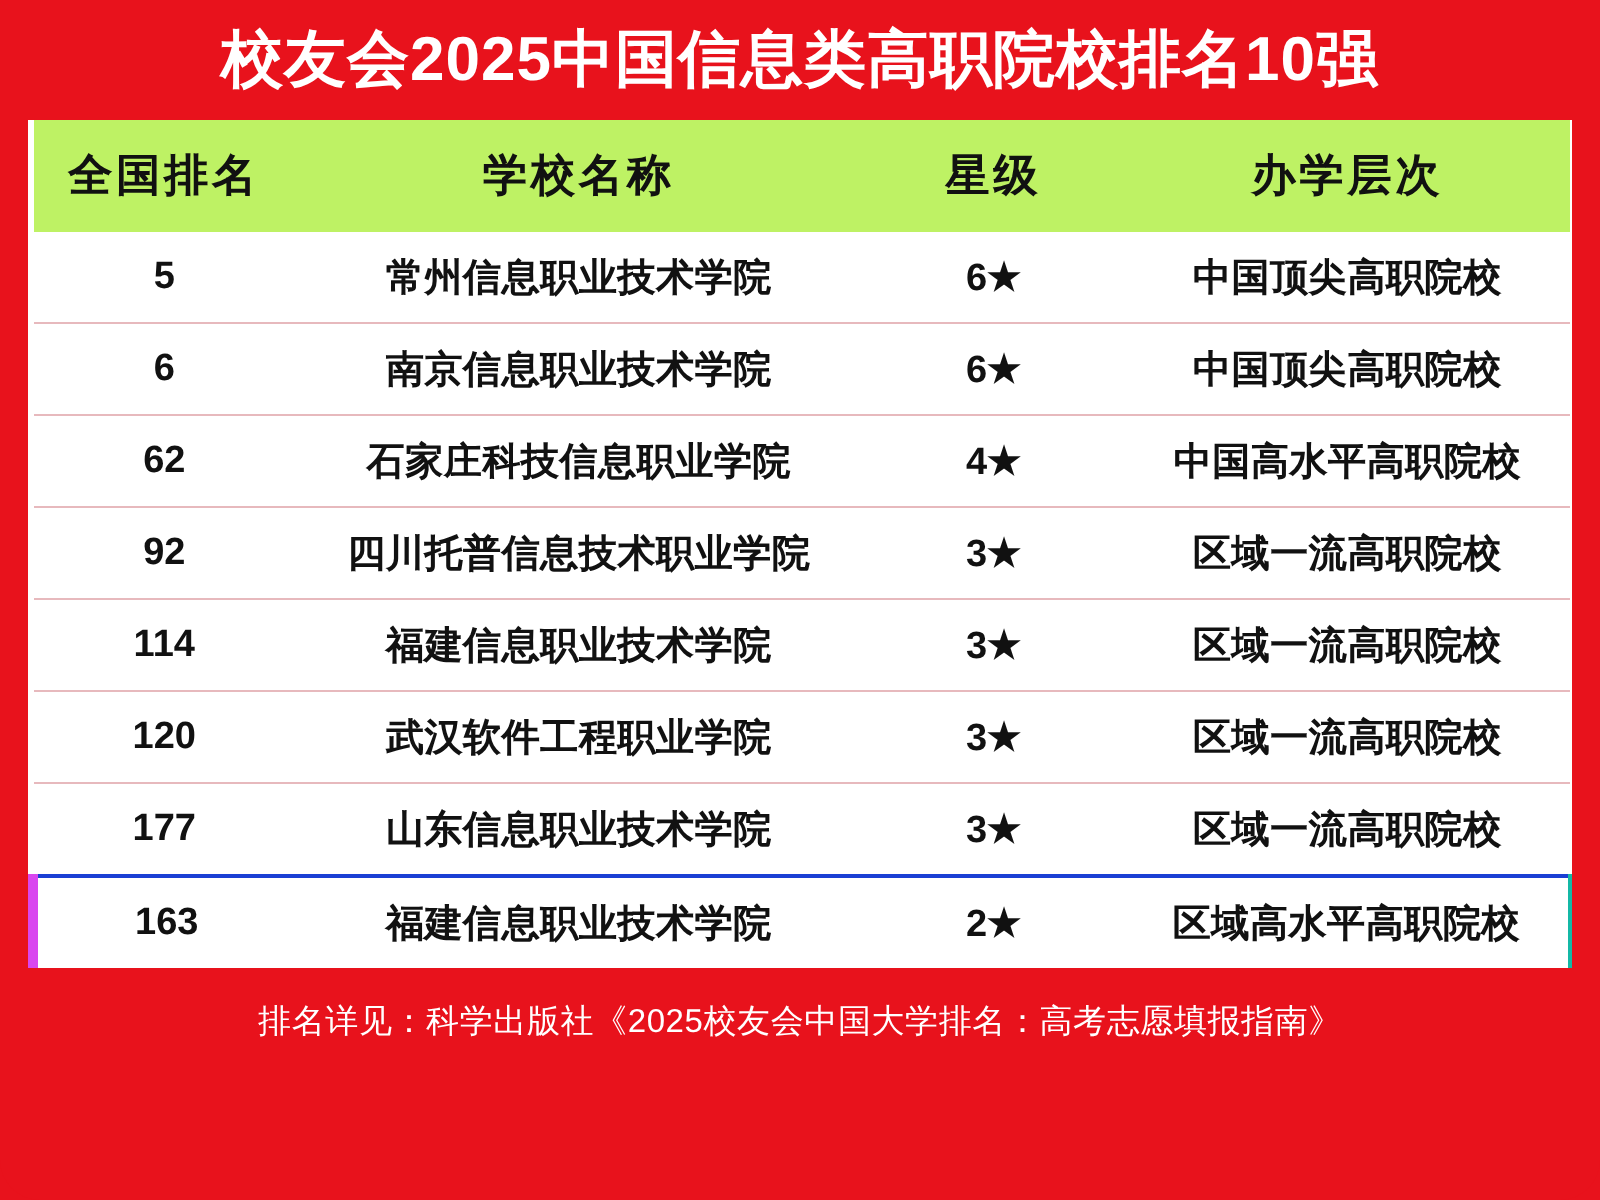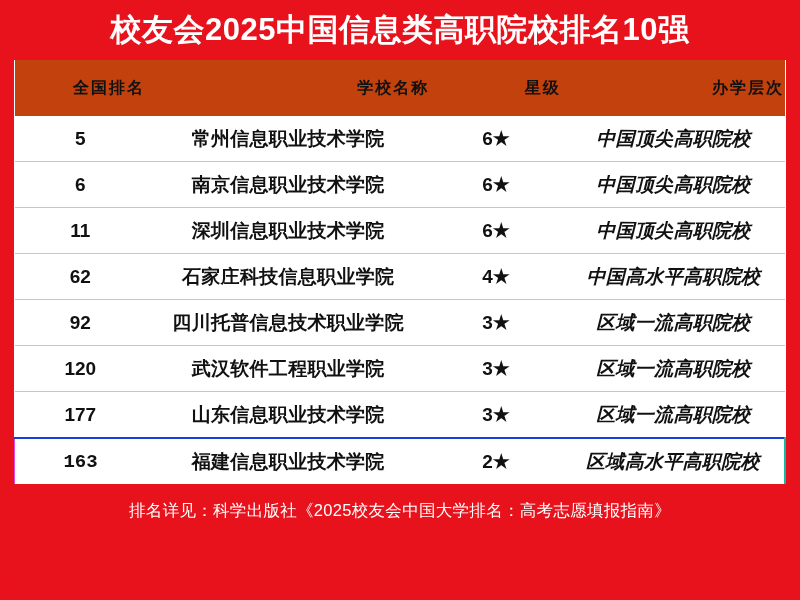--- a/index.html
+++ b/index.html
@@ -38,26 +38,26 @@
   .table-wrap {
     margin: 0 14px;
     background: #ffffff;
   }
   table.rank-table {
     width: 100%;
     border-collapse: collapse;
     table-layout: fixed;
   }
   table.rank-table th {
-    background: #c2410c;
+    background: #bef264;
     color: #111111;
-    font-size: 16px;
+    font-size: 22px;
     font-weight: bold;
     height: 54px;
-    text-align: right;
+    text-align: center;
     border: none;
     letter-spacing: 2px;
   }
   table.rank-table td {
     height: 43px;
     text-align: center;
     font-size: 19px;
     color: #111111;
     background: #ffffff;
     border-bottom: 1px solid #e7b9bd;
@@ -66,28 +66,27 @@
   table.rank-table tr:last-child td {
     border-bottom: none;
   }
   .col-rank { width: 17%; }
   .col-name { width: 37%; }
   .col-star { width: 17%; }
   .col-level { width: 29%; }
   .cell-rank { font-size: 19px; }
   .cell-name { font-size: 19.5px; letter-spacing: 0.3px; }
   .cell-star { font-size: 19px; }
-  .cell-level { font-size: 19px; letter-spacing: 0.3px; font-style: italic; }
+  .cell-level { font-size: 19px; letter-spacing: 0.3px; }
   tr.highlight td {
     border-top: 2px solid #1a3fd4;
     border-bottom: 2px solid #1a3fd4;
   }
   tr.highlight td:first-child {
-    border-left: 1px solid #d946ef;
-    font-family: Liberation Mono, monospace;
+    border-left: 5px solid #d946ef;
   }
   tr.highlight td:last-child {
     border-right: 2px solid #14b8a6;
   }
   .footer {
     margin-top: 16px;
     text-align: center;
     color: #ffffff;
     font-size: 16.5px;
     letter-spacing: 0.3px;
@@ -120,34 +119,34 @@
           <td class="cell-star">6★</td>
           <td class="cell-level">中国顶尖高职院校</td>
         </tr>
         <tr>
           <td class="cell-rank">6</td>
           <td class="cell-name">南京信息职业技术学院</td>
           <td class="cell-star">6★</td>
           <td class="cell-level">中国顶尖高职院校</td>
         </tr>
         <tr>
-          <td class="cell-rank">11</td>
-          <td class="cell-name">深圳信息职业技术学院</td>
-          <td class="cell-star">6★</td>
-          <td class="cell-level">中国顶尖高职院校</td>
-        </tr>
-        <tr>
           <td class="cell-rank">62</td>
           <td class="cell-name">石家庄科技信息职业学院</td>
           <td class="cell-star">4★</td>
           <td class="cell-level">中国高水平高职院校</td>
         </tr>
         <tr>
           <td class="cell-rank">92</td>
           <td class="cell-name">四川托普信息技术职业学院</td>
+          <td class="cell-star">3★</td>
+          <td class="cell-level">区域一流高职院校</td>
+        </tr>
+        <tr>
+          <td class="cell-rank">114</td>
+          <td class="cell-name">福建信息职业技术学院</td>
           <td class="cell-star">3★</td>
           <td class="cell-level">区域一流高职院校</td>
         </tr>
         <tr>
           <td class="cell-rank">120</td>
           <td class="cell-name">武汉软件工程职业学院</td>
           <td class="cell-star">3★</td>
           <td class="cell-level">区域一流高职院校</td>
         </tr>
         <tr>

